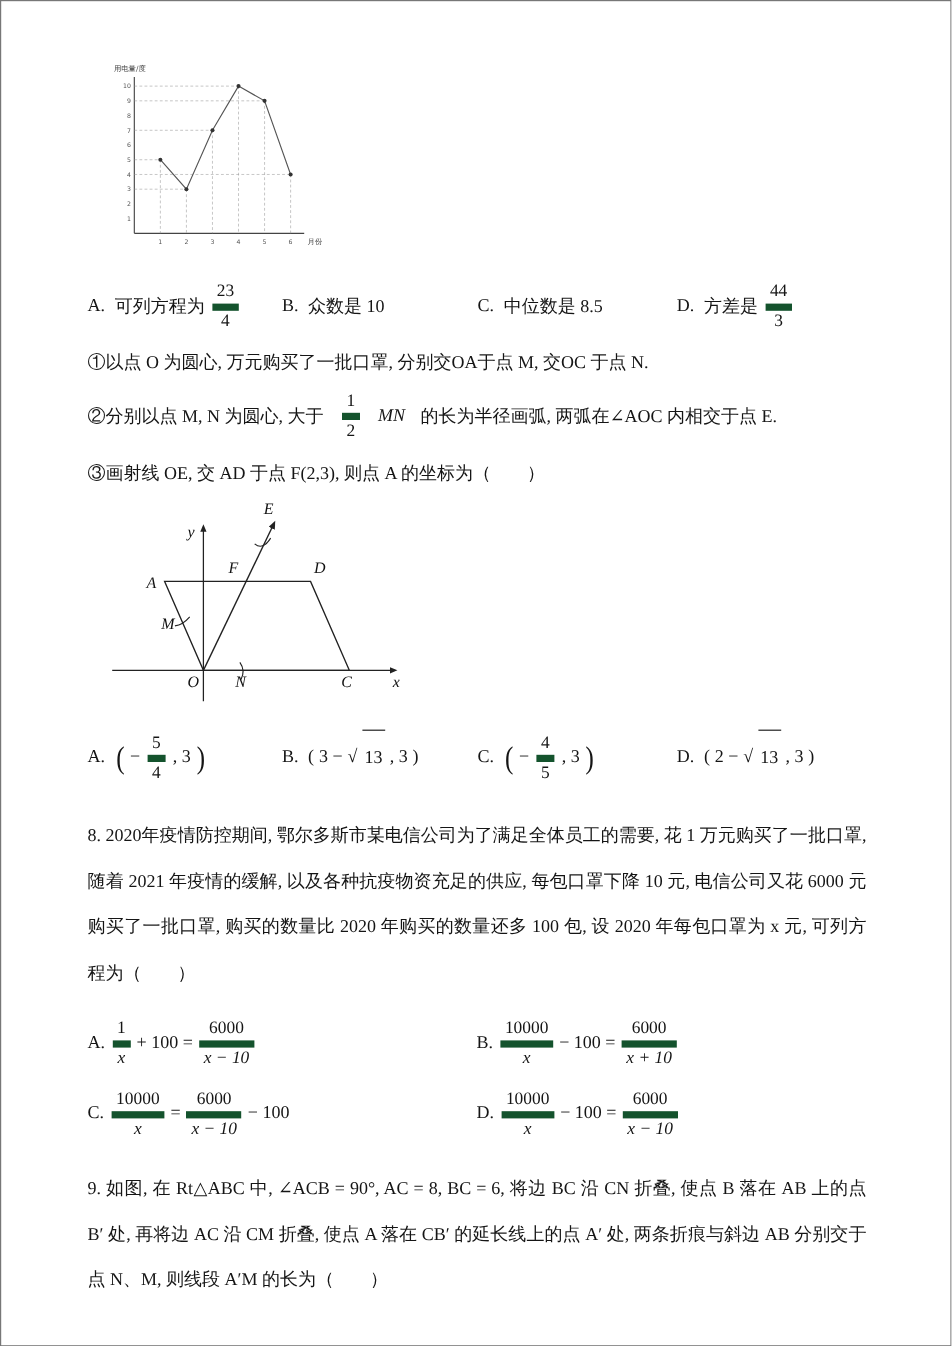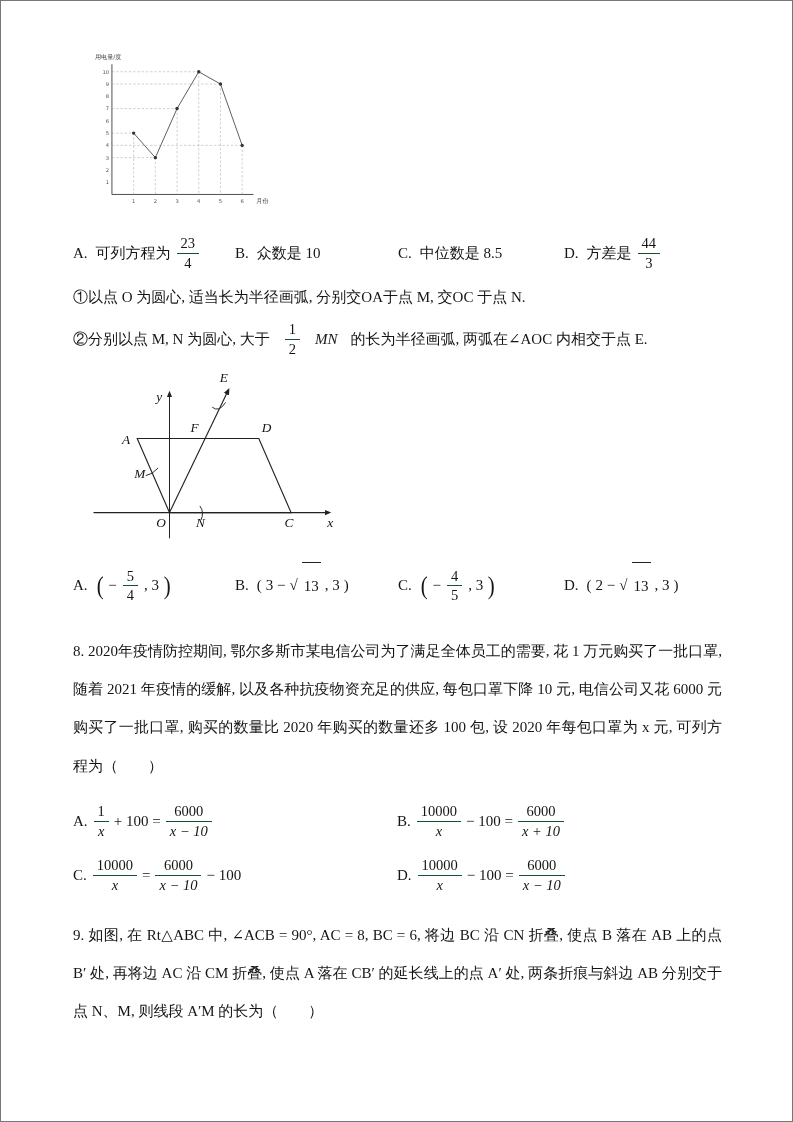--- a/index.html
+++ b/index.html
@@ -25,21 +25,21 @@
   .opt-row { display:flex; align-items:center; margin-top:16px; }
   .opt-row .opt { display:inline-flex; align-items:center; gap:4px; }
   .opt-row .opt:nth-child(1){ width:162px; }
   .opt-row .opt:nth-child(2){ width:163px; }
   .opt-row .opt:nth-child(3){ width:166px; }
   .opt-row .opt:nth-child(4){ flex:1; }
   .opt-label { margin-right:4px; }
 
   
   .frac { display:inline-flex; flex-direction:column; text-align:center; vertical-align:middle; margin:0 2px; line-height:1.15; font-size:14.5px; }
-  .frac .num { display:block; padding:0 4px 1px 4px; border-bottom:1px solid #14532d; }
+  .frac .num { display:block; padding:0 4px 1px 4px; border-bottom:6px solid #14532d; }
   .frac .den { display:block; padding:1px 4px 0 4px; }
   .it { font-style:italic; }
   .paren { font-family:"Liberation Serif","DejaVu Serif",serif; }
   .paren.tall { font-size:26px; font-weight:300; line-height:1; transform:scaleX(.8); display:inline-block; }
   .sqrt-sign { font-style:normal; }
   .radicand { display:inline-block; border-top:1px solid #222; padding:15px 2px; line-height:1.15; }
   .mid { margin:0 3px;text-align:center; }
 
   
   .q-line { margin-top:17px; }
@@ -130,30 +130,31 @@
       <span class="opt">
         <span class="opt-label">D.</span>
         <span>方差是</span>
         <span class="frac">
             <span class="num">44</span>
             <span class="den">3</span>
           </span>
       </span>
     </div>
 
-    <p class="q-line">①以点 O 为圆心, 适当长为半径画弧, 分别交OA于点 M, 交OC 于点 N.</p>
+    <p class="q-line">①以点 O 为圆心, 万元购买了一批口罩, 分别交OA于点 M, 交OC 于点 N.</p>
     <div class="frac-line">
       <span>②分别以点 M, N 为圆心, 大于</span>
       <span class="frac">
           <span class="num">1</span>
           <span class="den">2</span>
         </span>
       <span class="it">MN</span>
       <span>的长为半径画弧, 两弧在∠AOC 内相交于点 E.</span>
     </div>
+    <p class="q-line">③画射线 OE, 交 AD 于点 F(2,3), 则点 A 的坐标为（　　）</p>
 
     <div class="fig7-wrap">
       <svg viewBox="0 0 300 185">
         <defs>
           <marker id="arr" markerWidth="8" markerHeight="8" refX="4" refY="2.5" orient="auto">
             <path d="M0,0 L6,2.5 L0,5 z" fill="#222"></path>
           </marker>
         </defs>
 
         <line x1="30" y1="150" x2="278" y2="150" class="axis" marker-end="url(#arr)"></line>

